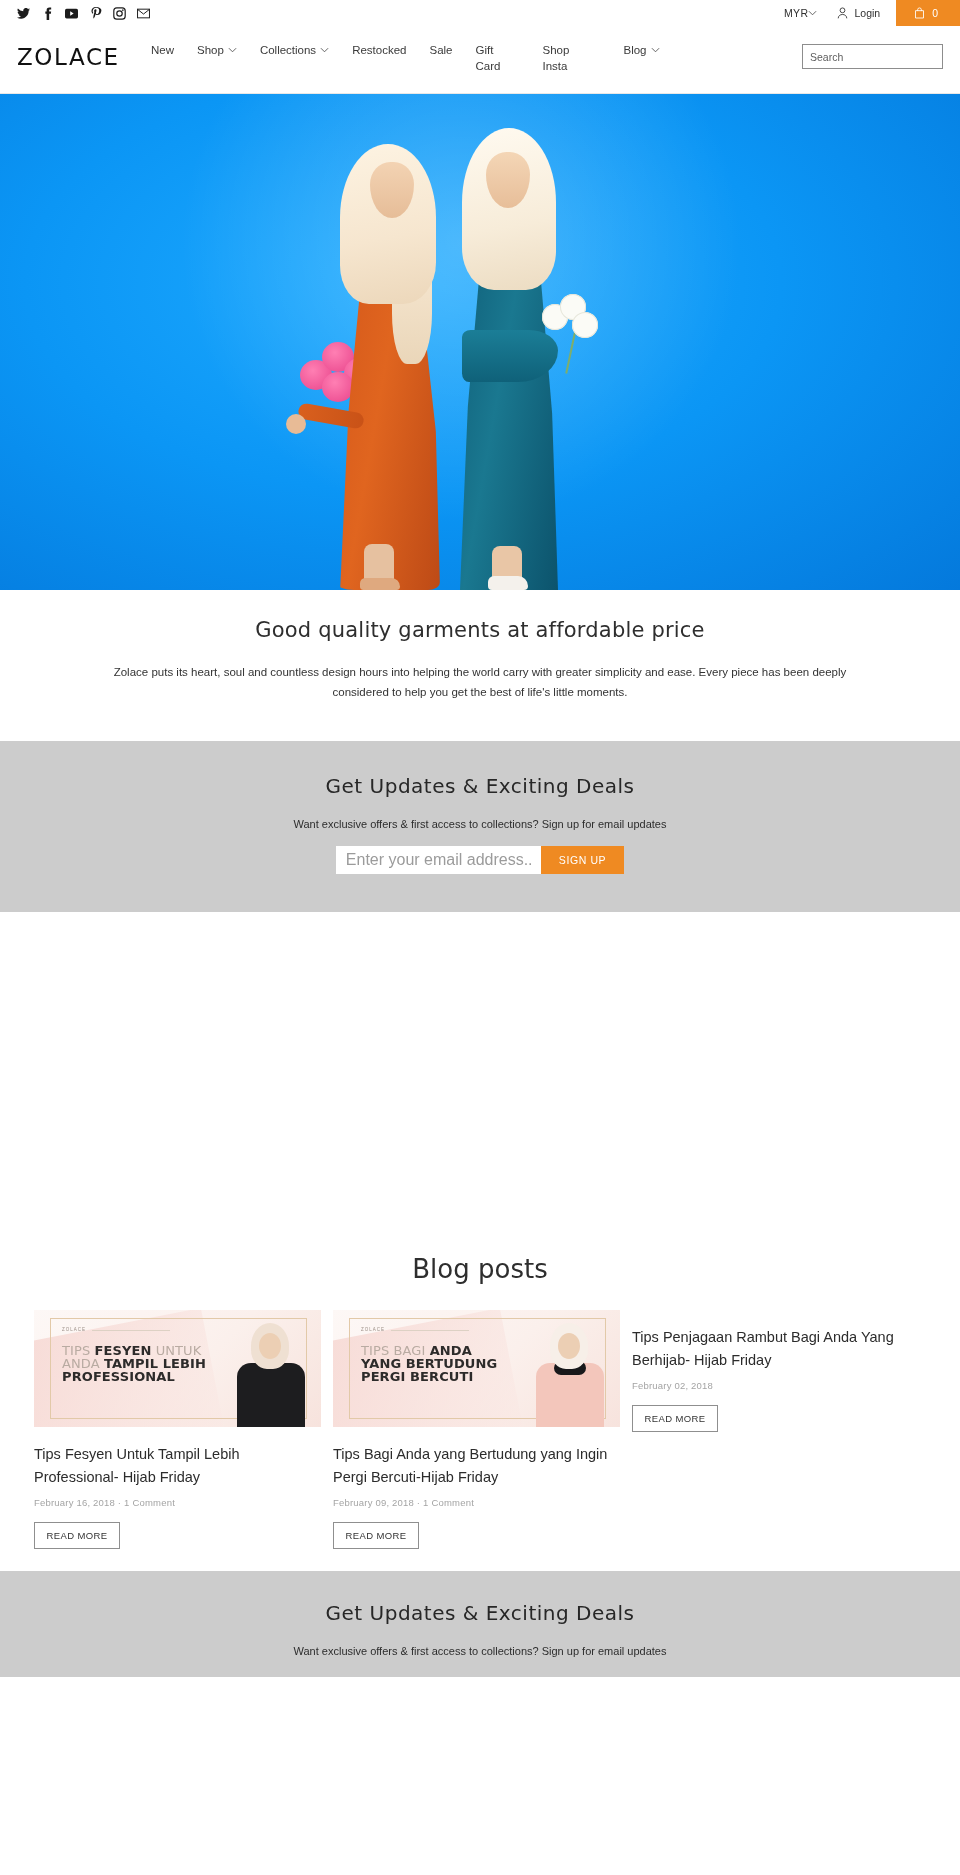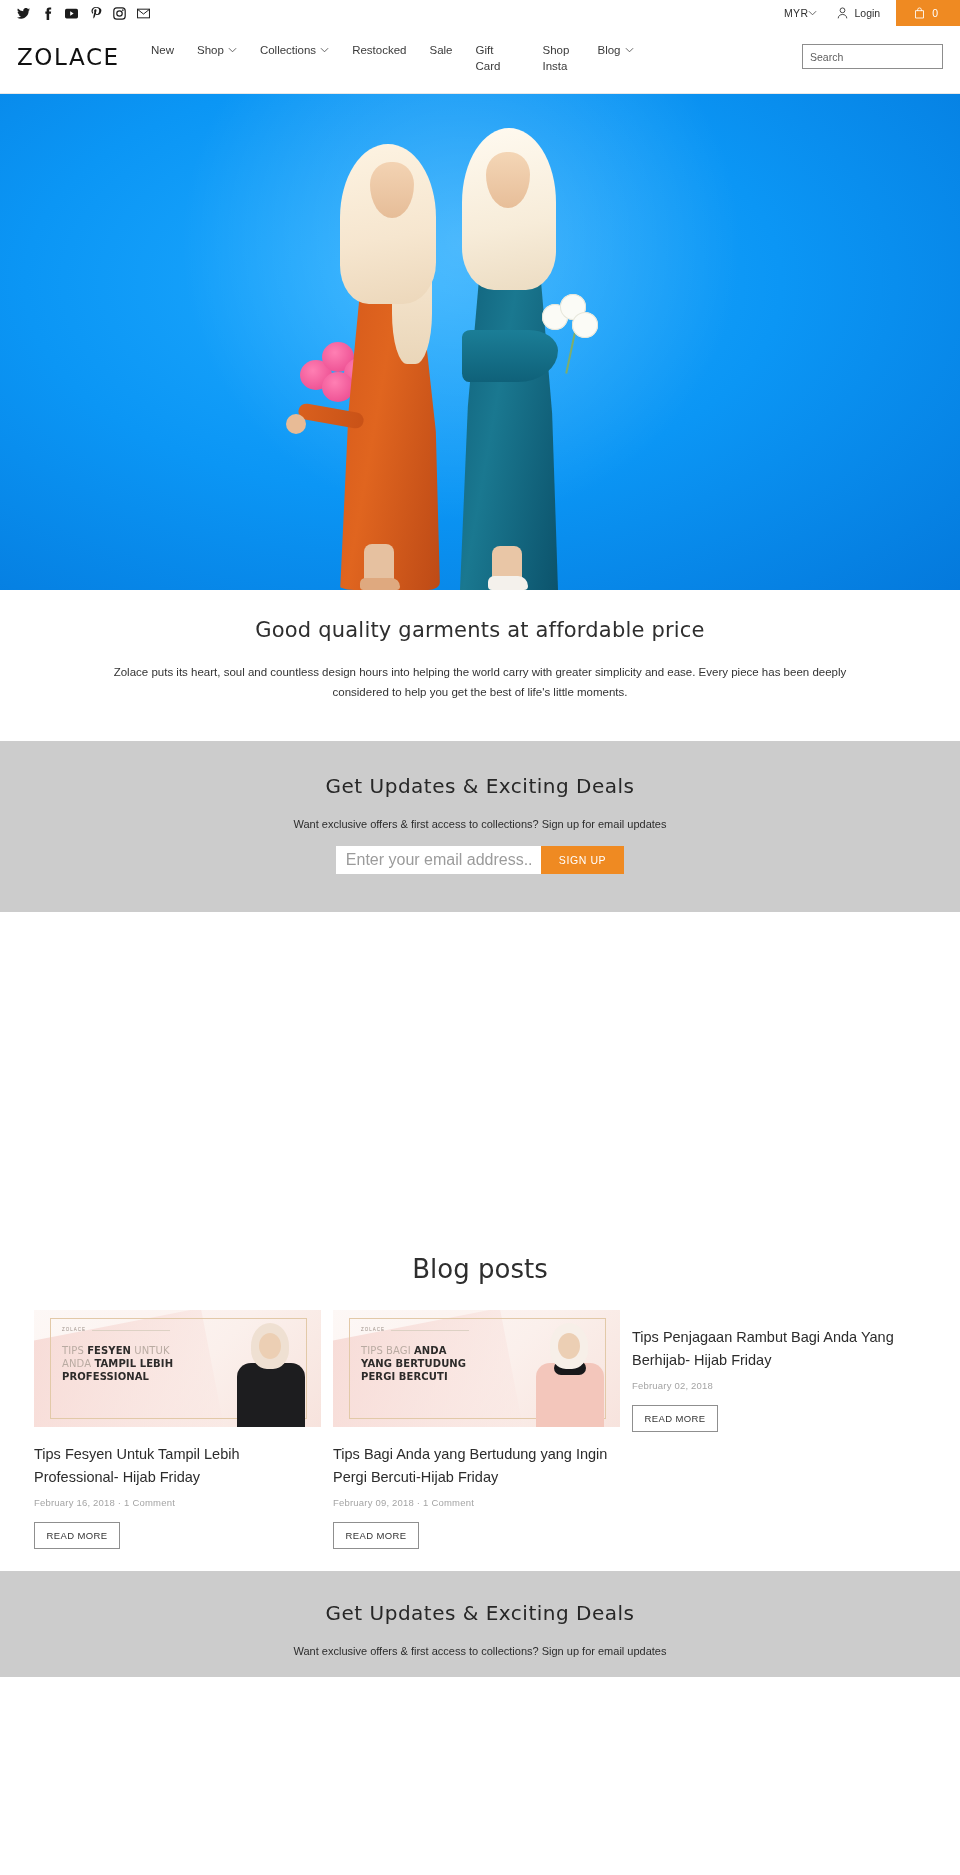--- a/index.html
+++ b/index.html
@@ -307,21 +307,21 @@
     background: linear-gradient(120deg, rgba(246,214,209,.85), rgba(250,233,229,.5));
     transform: rotate(-11deg);
   }
   .thumb .brand {
     position: absolute; left: 28px; top: 17px;
     font-size: 4.5px; letter-spacing: 1px; color: #9a8e86;
   }
   .thumb .rule { position:absolute; left:58px; top:20px; width:78px; height:1px; background:#ddd1c4; }
   .thumb .tt {
     position: absolute; left: 28px; top: 34px; width: 150px;
-    font-size: 10px; line-height: 13px; color: #b9aba2;
+    font-size: 13px; line-height: 13px; color: #b9aba2;
     font-family: "DejaVu Sans", sans-serif; letter-spacing: .1px;
   }
   .thumb .tt b { color: #2d2b2a; font-weight: 700; }
   .thumb .model { position: absolute; right: 8px; bottom: 0; width: 84px; height: 112px; }
   .thumb .m-head { position:absolute; left:22px; top:8px; width:38px; height:46px; background:#f7efe8; border-radius:50% 50% 42% 42%; }
   .thumb .m-face { position:absolute; left:30px; top:18px; width:22px; height:26px; background:#eccfb4; border-radius:50%; }
   .thumb .m-body { position:absolute; left:8px; top:48px; width:68px; height:64px; border-radius:14px 14px 0 0; }
   .thumb.t1 .m-body { background:#1d1d1f; }
   .thumb.t1 .m-head { background:#efe0d2; }
   .thumb.t2 .m-body { background:#f3c6bb; }
@@ -449,21 +449,21 @@
         </svg>
       </div>
     <div class="navitem">
         <span>Restocked</span>
       </div>
     <div class="navitem">
         <span>Sale</span>
       </div>
     <div class="navitem wrap">Gift Card</div>
     <div class="navitem wrapw" style="margin-left:18px">Shop Insta</div>
-    <div class="navitem" style="">
+    <div class="navitem" style="margin-left:26px">
         <span>Blog</span>
         <svg class="chev" width="9" height="6" viewBox="0 0 10 6">
           <path d="M1 1l4 4 4-4" fill="none" stroke="#555" stroke-width="1"></path>
         </svg>
       </div>
   </div>
   <div class="searchbox">
     <input placeholder="Search" style="">
 
   </div>

